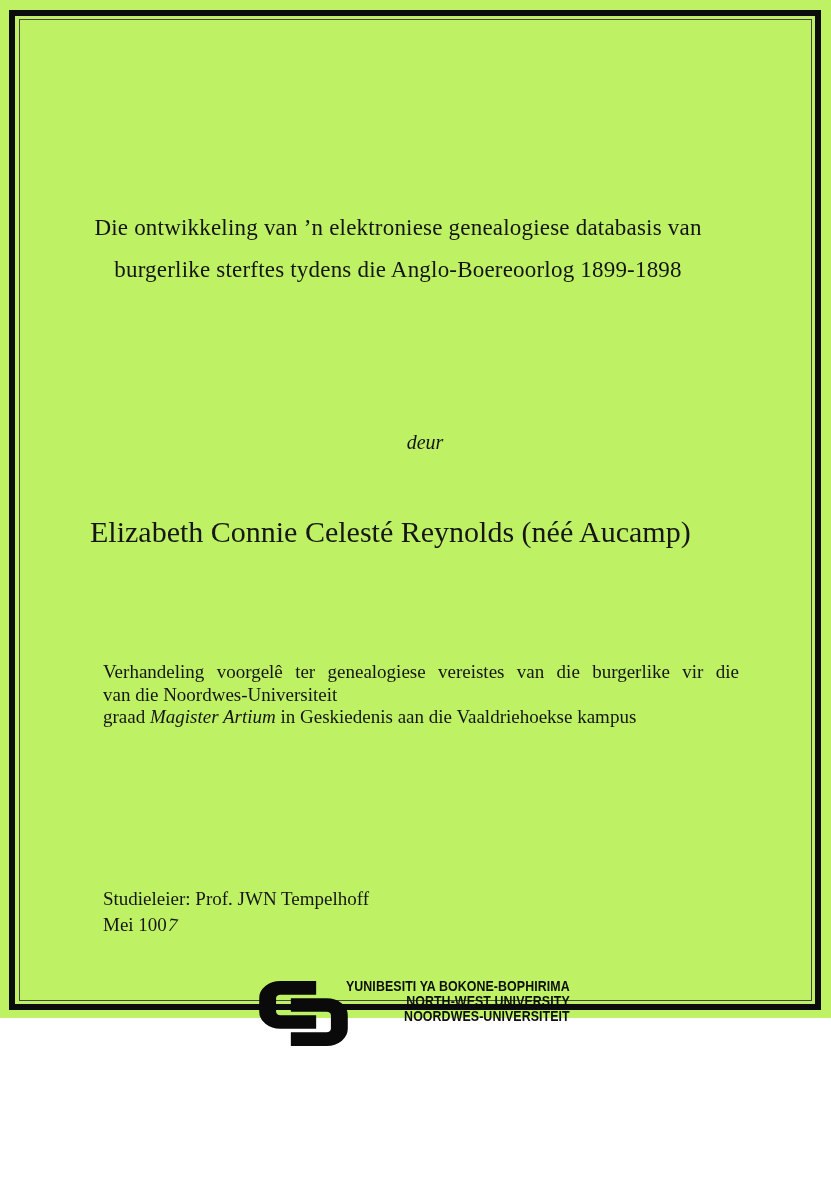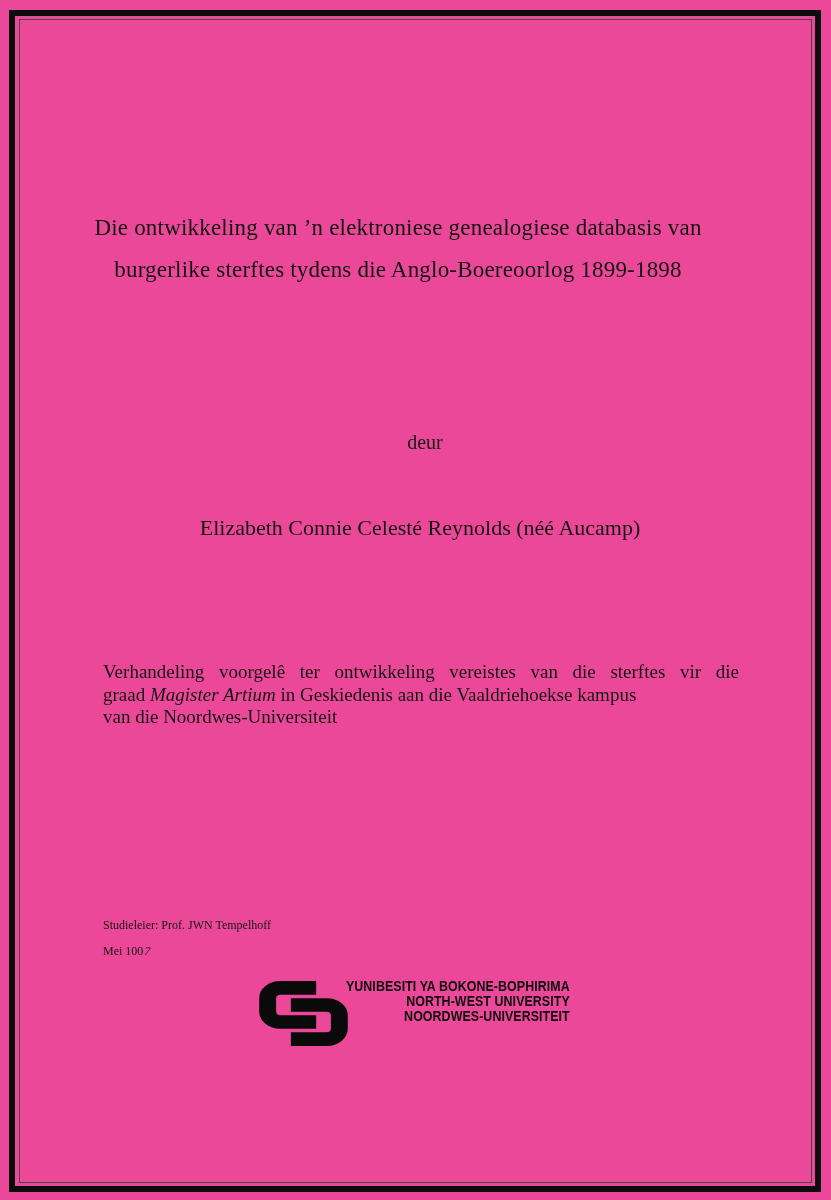--- a/index.html
+++ b/index.html
@@ -5,22 +5,22 @@
   html, body {
     margin: 0; padding: 0;
     width: 831px; height: 1200px;
     background: #ffffff;
     font-family: "Liberation Serif", serif;
     color: #161616;
     overflow: hidden;
   }
   .page {
     position: relative;
-    width: 831px; height: 1200px;
-    background: #ec4899;
+    width: 831px; height: 1018px;
+    background: #bef264;
   }
   
   .frame-outer {
     position: absolute;
     left: 9px; top: 10px; right: 10px; bottom: 8px;
     border: 6px solid #0c0c0c;
     pointer-events: none;
   }
   .frame-inner {
     position: absolute;
@@ -35,43 +35,43 @@
     font-size: 23px; line-height: 42px;
     letter-spacing: 0.2px;
     color: #141414;
   }
   .title-block > div { white-space: nowrap; }
   .byline {
     position: absolute;
     left: 95px; top: 431px; width: 660px;
     text-align: center;
     font-size: 20px;
+    font-style: italic;
   }
   .author {
     position: absolute;
     left: 90px; top: 515px; width: 660px;
-    text-align: center;
-    font-size: 22px;
+    font-size: 30px;
     white-space: nowrap;
   }
   .submission {
     position: absolute;
     left: 103px; top: 661px; width: 636px;
     font-size: 19px; line-height: 22.5px;
     color: #151515;
   }
   .submission .line-just {
     display: flex; justify-content: space-between;
     white-space: nowrap;
   }
   .submission .line { white-space: nowrap; }
   .supervisor-block {
     position: absolute;
-    left: 103px; top: 913px;
-    font-size: 12px; line-height: 25.5px;
+    left: 103px; top: 886px;
+    font-size: 19px; line-height: 25.5px;
     white-space: nowrap;
   }
   .date-digit {
     display: inline-block;
     transform: rotate(7deg) skewX(-6deg);
     transform-origin: 50% 70%;
   }
   .logo-mark {
     position: absolute;
     left: 255px; top: 976px;
@@ -106,30 +106,30 @@
 
   <div class="byline">deur</div>
 
   <div class="author">Elizabeth Connie Celesté Reynolds (néé Aucamp)</div>
 
   <div class="submission">
     <div class="line-just">
         <span>Verhandeling</span>
         <span>voorgelê</span>
         <span>ter</span>
-        <span>ontwikkeling</span>
+        <span>genealogiese</span>
         <span>vereistes</span>
         <span>van</span>
         <span>die</span>
-        <span>sterftes</span>
+        <span>burgerlike</span>
         <span>vir</span>
         <span>die</span>
       </div>
+    <div class="line">van die Noordwes-Universiteit</div>
     <div class="line"><span>graad </span><i>Magister Artium</i><span> in Geskiedenis aan die Vaaldriehoekse kampus</span></div>
-    <div class="line">van die Noordwes-Universiteit</div>
   </div>
 
   <div class="supervisor-block">
     <div>Studieleier: Prof. JWN Tempelhoff</div>
     <div><span>Mei 100</span><span class="date-digit">7</span></div>
   </div>
 
   <svg class="logo-mark" viewBox="0 0 92 88" preserveAspectRatio="none" xmlns="http://www.w3.org/2000/svg">
 
     <path d="M 58 14 H 24 A 12 12 0 0 0 12 26 V 42 A 12 12 0 0 0 24 54 H 58" fill="none" stroke="#0a0a0a" stroke-width="16" stroke-linecap="butt"></path>

